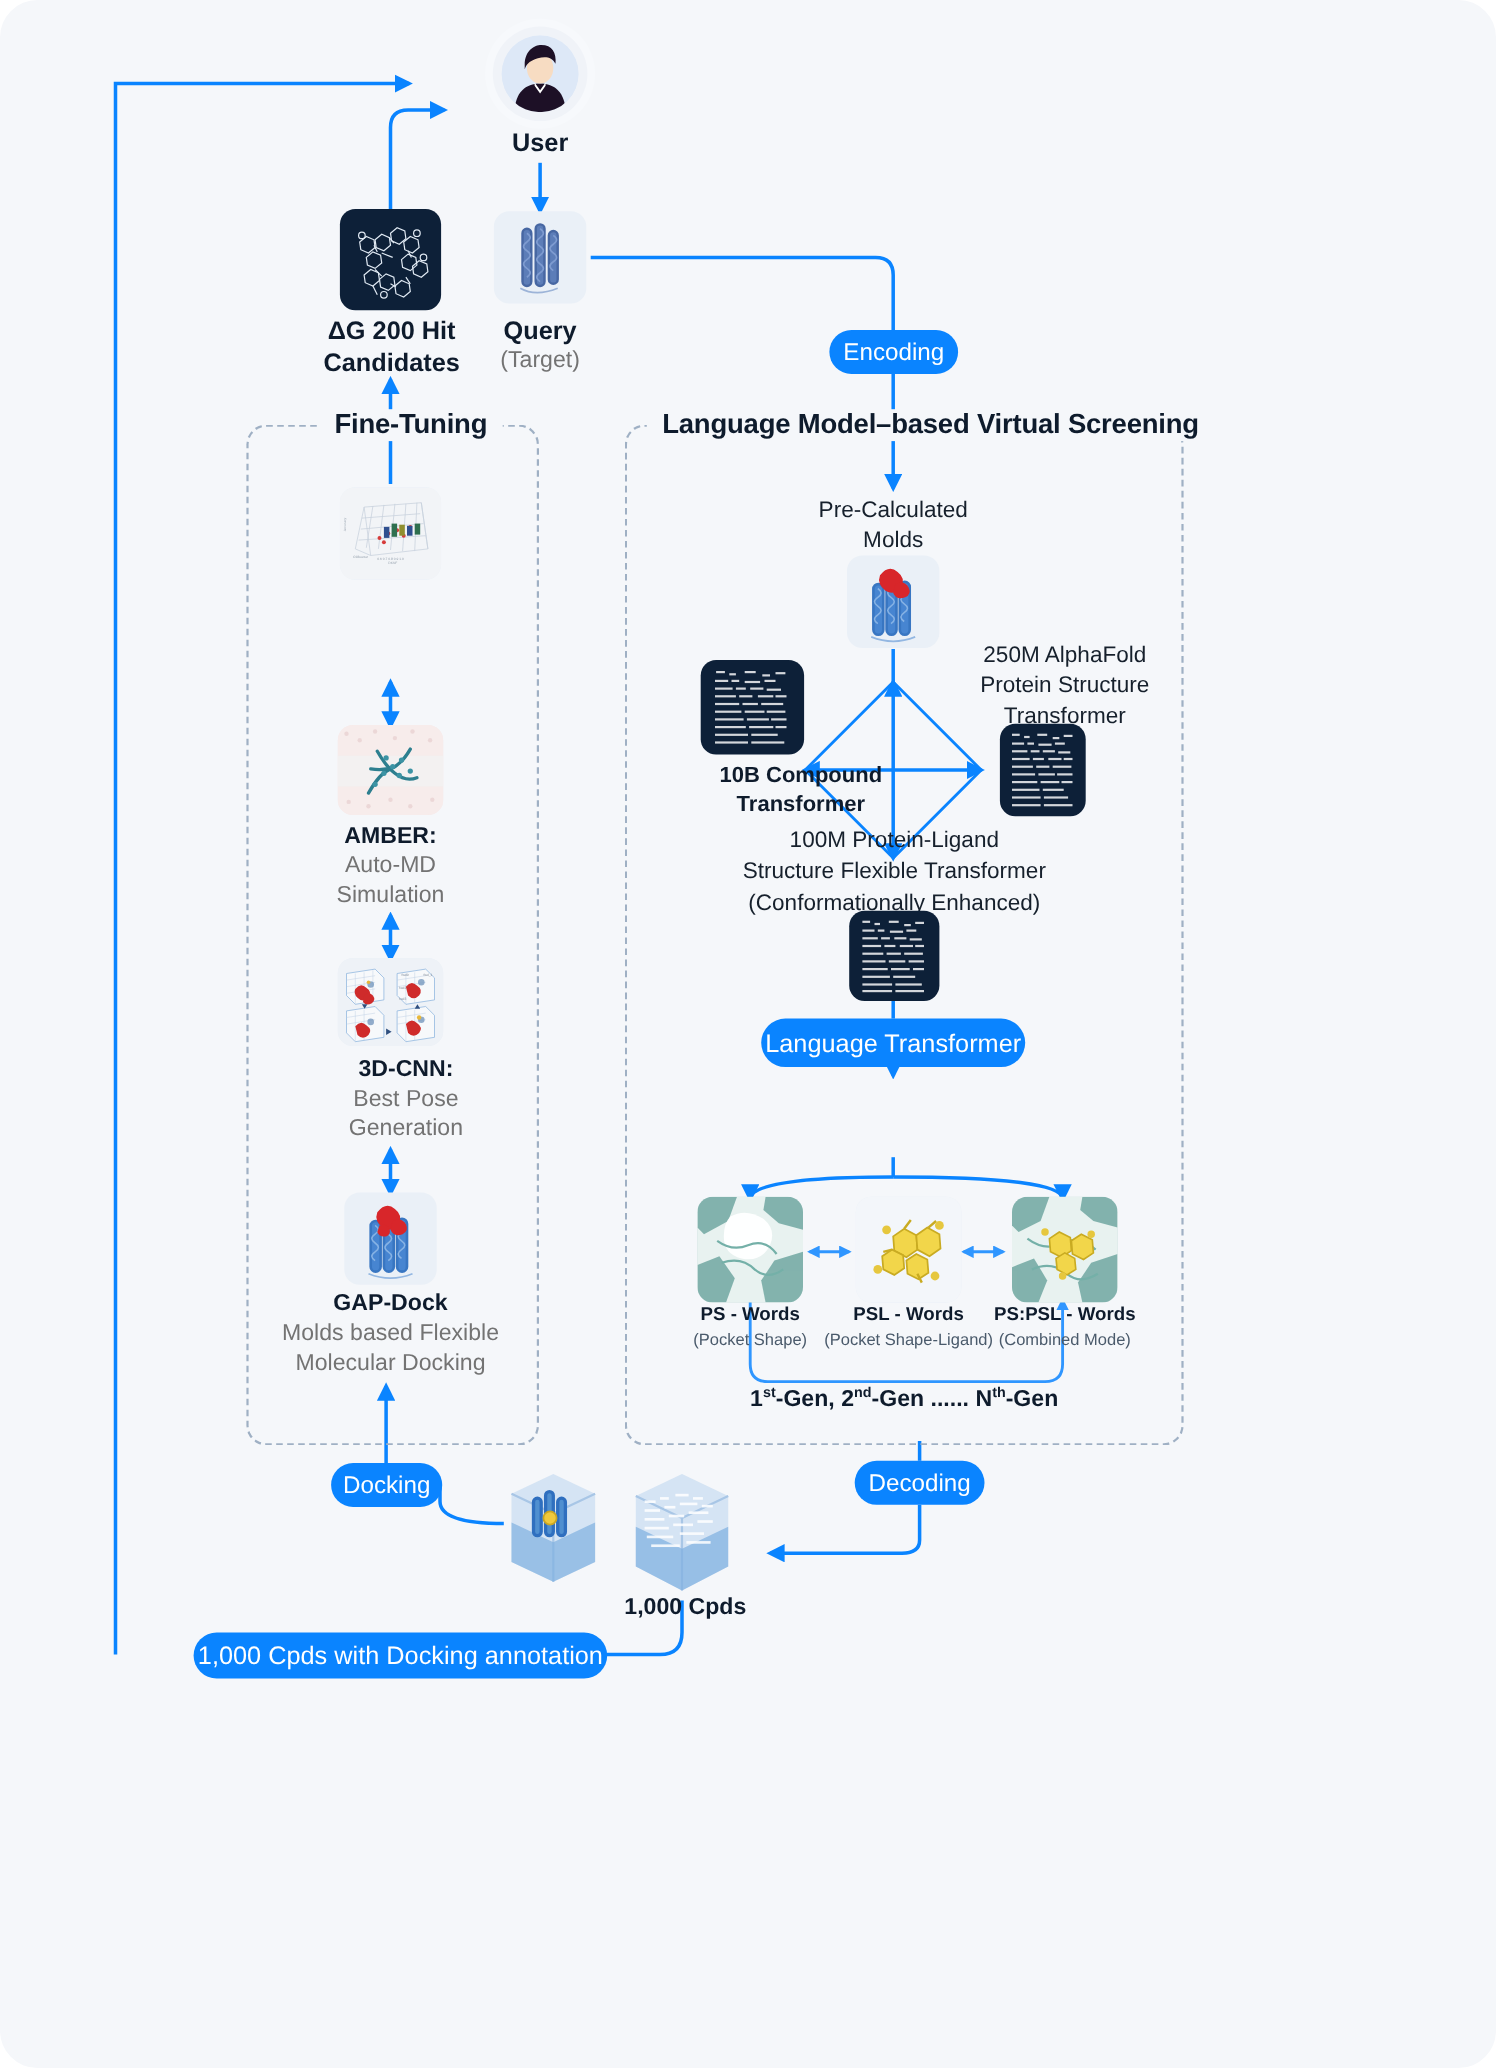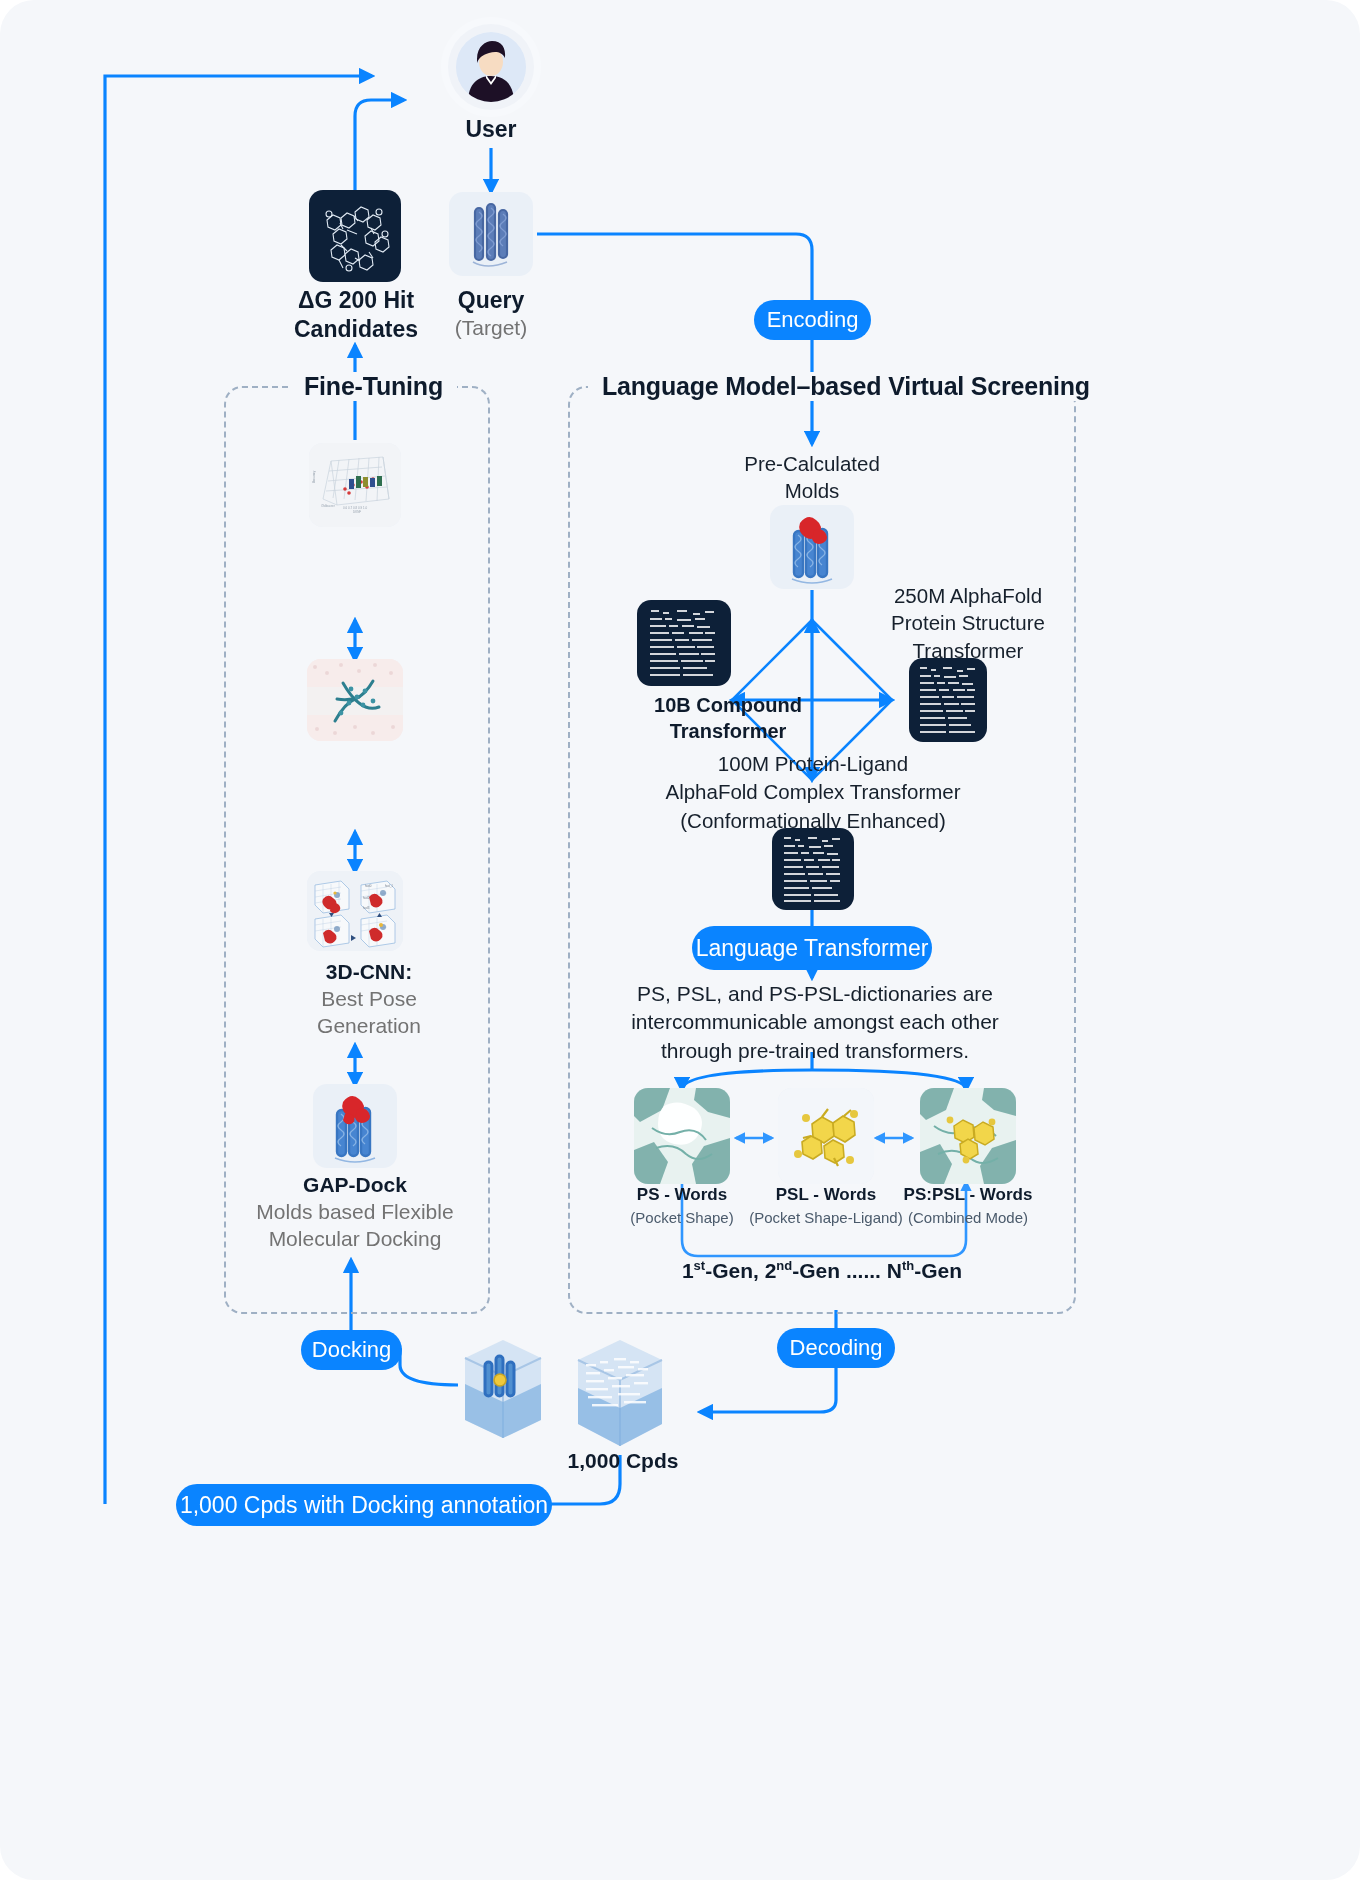--- a/index.html
+++ b/index.html
@@ -325,20 +325,25 @@
       <g fill="#3c93a4">
         <circle cx="34" cy="54" r="2.4"></circle>
           <circle cx="42" cy="44" r="2.4"></circle>
         <circle cx="50" cy="38" r="2.4"></circle>
           <circle cx="58" cy="32" r="2.4"></circle>
         <circle cx="44" cy="30" r="2.4"></circle>
           <circle cx="56" cy="46" r="2.4"></circle>
         <circle cx="66" cy="42" r="2.4"></circle>
       </g>
     </svg>
+  </div>
+  <div class="cap" style="left:265px; top:747px; width:180px; font-size:21px;">
+    <span class="b">AMBER:</span>
+    <span class="n">Auto-MD</span>
+    <span class="n">Simulation</span>
   </div>
 
   <div class="thumb light" style="left:307px; top:871px; width:96px; height:80px;">
     <svg class="art" viewBox="0 0 96 80">
       <rect width="96" height="80" fill="#eef2f7"></rect>
       <g stroke="#8fb6de" stroke-width="0.7" fill="#ffffff" fill-opacity="0.55">
         <path d="M8 14 L34 10 L42 18 L42 38 L16 42 L8 34 Z"></path>
         <path d="M54 14 L80 10 L88 18 L88 38 L62 42 L54 34 Z"></path>
         <path d="M8 48 L34 44 L42 52 L42 72 L16 76 L8 68 Z"></path>
         <path d="M54 48 L80 44 L88 52 L88 72 L62 76 L54 68 Z"></path>
@@ -518,21 +523,21 @@
         <rect x="11" y="66" width="26" height="2"></rect>
           <rect x="40" y="66" width="22" height="2"></rect>
         <rect x="11" y="73" width="26" height="2"></rect>
           <rect x="40" y="73" width="26" height="2"></rect>
       </g>
     </svg>
   </div>
 
   <div class="para-title" style="left:628px; top:750px; width:370px;">
     <span>100M Protein-Ligand</span><br>
-    <span>AlphaFold Complex Transformer</span><br>
+    <span>Structure Flexible Transformer</span><br>
     <span>(Conformationally Enhanced)</span>
   </div>
   <div class="thumb dark" style="left:772px; top:828px; width:82px; height:82px;">
     <svg class="art" viewBox="0 0 82 82">
       <g fill="#ffffff" opacity="0.82">
         <rect x="12" y="9" width="7" height="2"></rect>
           <rect x="23" y="11" width="5" height="2"></rect>
         <rect x="36" y="9" width="9" height="2"></rect>
           <rect x="50" y="12" width="6" height="2"></rect>
         <rect x="60" y="10" width="8" height="2"></rect>
@@ -562,25 +567,20 @@
         <rect x="12" y="66" width="27" height="2"></rect>
           <rect x="42" y="66" width="24" height="2"></rect>
         <rect x="12" y="72" width="27" height="2"></rect>
           <rect x="42" y="72" width="26" height="2"></rect>
       </g>
     </svg>
   </div>
 
   <div class="pill wide" style="left:692px; top:926px; width:240px;">Language Transformer</div>
 
-  <div class="para" style="left:620px; top:980px; width:390px;">
-    <span>PS, PSL, and PS-PSL-dictionaries are</span><br>
-    <span>intercommunicable amongst each other</span><br>
-    <span>through pre-trained transformers.</span>
-  </div>
 
   <div class="thumb" style="left:634px; top:1088px; width:96px; height:96px; background:#cfe3e0;">
     <svg class="art" viewBox="0 0 96 96">
       <rect width="96" height="96" fill="#e8f2f0"></rect>
       <g fill="#2f7f77" opacity="0.55">
         <path d="M0 0 L36 0 L28 22 L6 34 L0 28 Z"></path>
         <path d="M62 0 L96 0 L96 30 L74 24 L60 12 Z"></path>
         <path d="M0 62 L20 54 L34 74 L26 96 L0 96 Z"></path>
         <path d="M70 58 L96 50 L96 96 L62 96 L58 76 Z"></path>
       </g>

